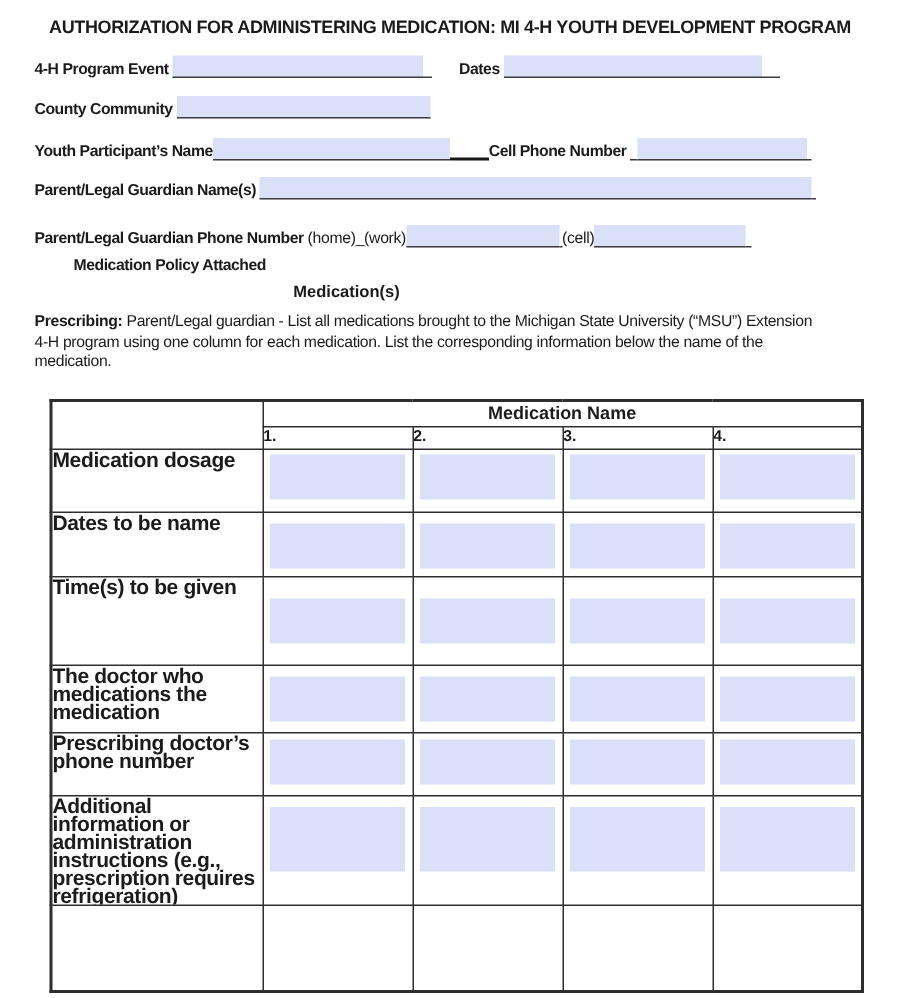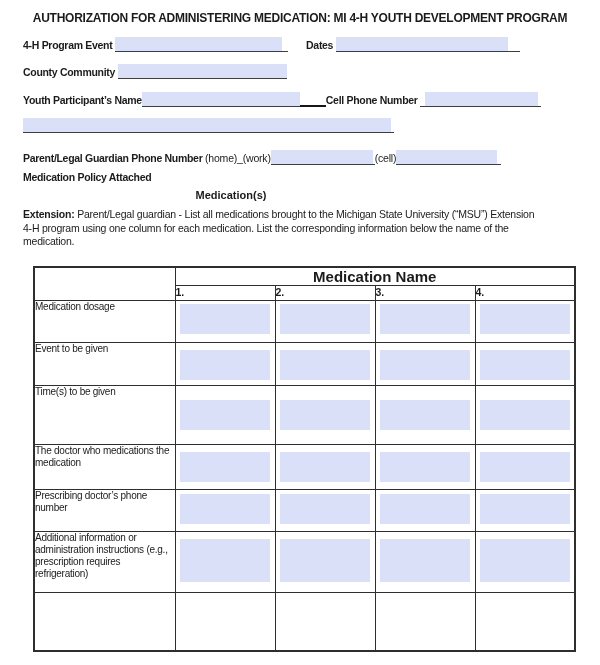--- a/index.html
+++ b/index.html
@@ -42,25 +42,25 @@
   }
   table.medtable{
     position:absolute;left:33px;top:266px;
     width:541px;border-collapse:collapse;table-layout:fixed;
     border:2px solid #2e2e2e;
   }
   table.medtable td{
     border:1px solid #2e2e2e;vertical-align:top;overflow:hidden;padding:0;
   }
   td.lbl{
-    font-weight:normal;font-size:10px;line-height:12px;
+    font-weight:bold;font-size:14px;line-height:12px;
     padding:2px 4px;letter-spacing:-0.25px;
   }
   td.hdr{
-    text-align:center;font-weight:bold;font-size:15px;padding:1px 0;
+    text-align:center;font-weight:bold;font-size:12px;padding:1px 0;
   }
   td.num{
     font-weight:bold;font-size:10.5px;line-height:13px;padding:0 0 0 4px;
   }
   .ff{width:90px;height:30px;background:#dae0f7;margin-left:4px;}
   tr.hr1{height:17px;} tr.hr2{height:15px;}
   tr.r3{height:42px;} tr.r4{height:43px;} tr.r5{height:59px;}
   tr.r6{height:45px;} tr.r7{height:42px;} tr.r8{height:61px;} tr.r9{height:58px;}
   tr.r3 .ff{margin-top:3px;}
   tr.r4 .ff{margin-top:7px;}
@@ -86,36 +86,37 @@
     <span>County Community</span>
     <span class="fld" style="width:169px;"></span>
   </div>
 
   <div class="fline" style="top:91px;">
     <span>Youth Participant’s Name</span><span class="fld" style="width:158px;"></span><span class="ext thick" style="width:26px;"></span><span>Cell Phone Number</span>
     <span class="ext" style="width:5px;"></span><span class="fld" style="width:113px;"></span><span class="ext" style="width:3px;"></span>
   </div>
 
   <div class="fline" style="top:118px;">
+    <span>Parent/Legal Guardian Name(s)</span>
     <span class="fld" style="width:368px;"></span><span class="ext" style="width:3px;"></span>
   </div>
 
   <div class="fline" style="top:150px;">
     <span>Parent/Legal Guardian Phone Number</span>
     <span class="reg">(home)_(work)</span><span class="fld" style="width:102px;"></span><span class="ext" style="width:2px;"></span><span class="reg">(cell)</span><span class="fld" style="width:101px;"></span><span class="ext" style="width:4px;"></span>
   </div>
 
-  <div class="fline" style="top:171px;">
+  <div class="fline" style="top:171px;margin-left:26px;">
     <span>Medication Policy Attached</span>
   </div>
 
   <div class="medheading">Medication(s)</div>
 
   <div class="directions">
-    <b>Extension:</b>
+    <b>Prescribing:</b>
     <span>Parent/Legal guardian - List all medications brought to the Michigan State University (“MSU”) Extension</span><br>
     <span>4-H program using one column for each medication. List the corresponding information below the name of the</span><br>
     <span>medication.</span>
   </div>
 
   <table class="medtable">
     <colgroup>
       <col style="width:141px;">
         <col style="width:100px;">
         <col style="width:100px;">
@@ -142,21 +143,21 @@
             <div class="ff"></div>
           </td>
       <td>
             <div class="ff"></div>
           </td>
       <td>
             <div class="ff"></div>
           </td>
     </tr>
     <tr class="r4">
-      <td class="lbl">Event to be given</td>
+      <td class="lbl">Dates to be name</td>
       <td>
             <div class="ff"></div>
           </td>
       <td>
             <div class="ff"></div>
           </td>
       <td>
             <div class="ff"></div>
           </td>
       <td>

